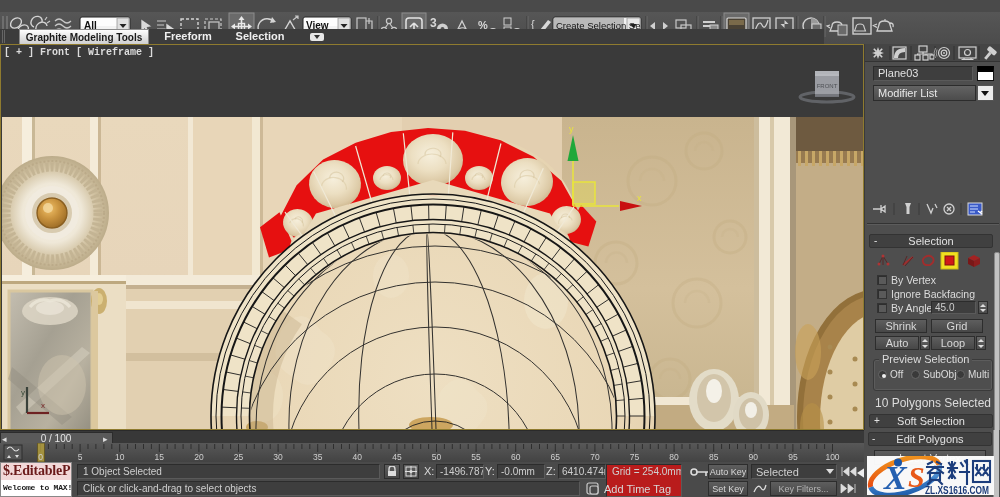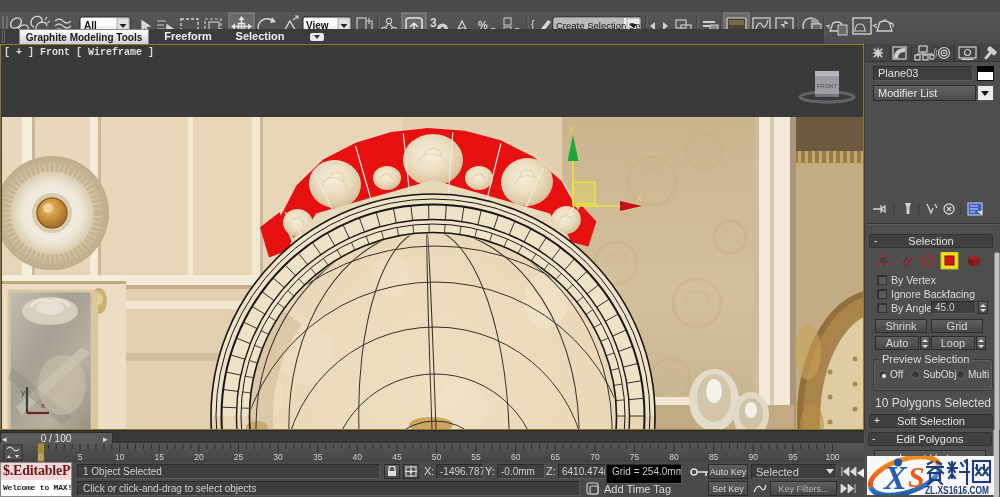--- a/index.html
+++ b/index.html
@@ -725,21 +725,21 @@
         <rect x="1" y="1" width="10" height="9" fill="none" stroke="#ddd"></rect>
         <path d="M6 0 v11 M0 5.5 h12" stroke="#ddd"></path>
         <circle cx="6" cy="5.5" r="1.6" fill="#ddd"></circle>
       </svg>
       <div class="abs" style="left:424px;top:3px;color:#d8d8d8;font-size:11px">X:</div>
       <div class="abs fld" style="left:436px;top:2px;width:48px;height:15px;font-size:10px;line-height:14px;padding-left:3px;white-space:nowrap;overflow:hidden">-1496.787</div>
       <div class="abs" style="left:485px;top:3px;color:#d8d8d8;font-size:11px">Y:</div>
       <div class="abs fld" style="left:497px;top:2px;width:48px;height:15px;font-size:10px;line-height:14px;padding-left:3px;white-space:nowrap;overflow:hidden">-0.0mm</div>
       <div class="abs" style="left:546px;top:3px;color:#d8d8d8;font-size:11px">Z:</div>
       <div class="abs fld" style="left:558px;top:2px;width:48px;height:15px;font-size:10px;line-height:14px;padding-left:3px;white-space:nowrap;overflow:hidden">6410.474m</div>
-      <div class="abs fld" style="left:606px;top:2px;width:76px;height:20px;font-size:10px;line-height:14px;padding-left:5px;background:#000000;white-space:nowrap;overflow:hidden">Grid = 254.0mm</div>
+      <div class="abs fld" style="left:606px;top:2px;width:76px;height:33px;font-size:10px;line-height:14px;padding-left:5px;background:#b91c1c;white-space:nowrap;overflow:hidden">Grid = 254.0mm</div>
       <svg class="abs" style="left:690px;top:4px" width="22" height="12" viewBox="0 0 22 12">
         <circle cx="4" cy="6" r="3" fill="none" stroke="#ddd" stroke-width="1.6"></circle>
         <path d="M7 6 h13 M16 6 v4 M19 6 v3" stroke="#ddd" stroke-width="1.6"></path>
       </svg>
       <div class="abs fld" style="left:77px;top:19px;width:503px;height:15px;font-size:10px;line-height:14px;padding-left:5px">Click or click-and-drag to select objects</div>
       <svg class="abs" style="left:586px;top:20px" width="14" height="13" viewBox="0 0 14 13">
         <rect x="1" y="1" width="11" height="11" rx="2" fill="none" stroke="#ccc" stroke-width="1.2"></rect>
         <rect x="4" y="4" width="8" height="8" rx="2" fill="#4a4a4a" stroke="#ccc" stroke-width="1.2"></rect>
       </svg>
       <div class="abs" style="left:604px;top:21px;color:#d8d8d8;font-size:11px">Add Time Tag</div>

